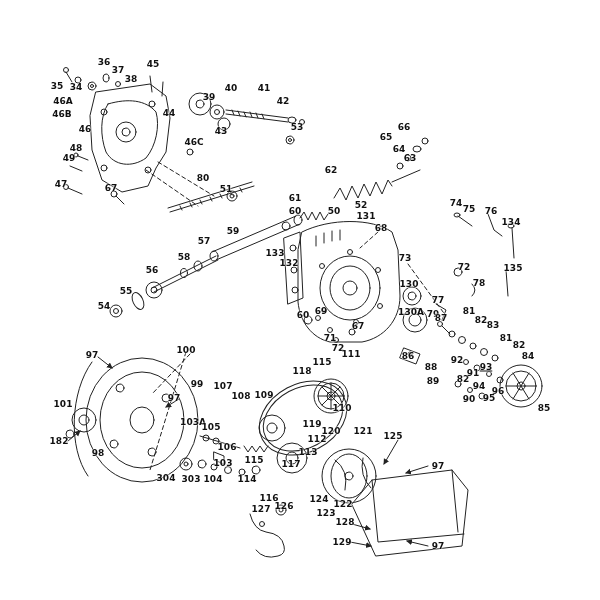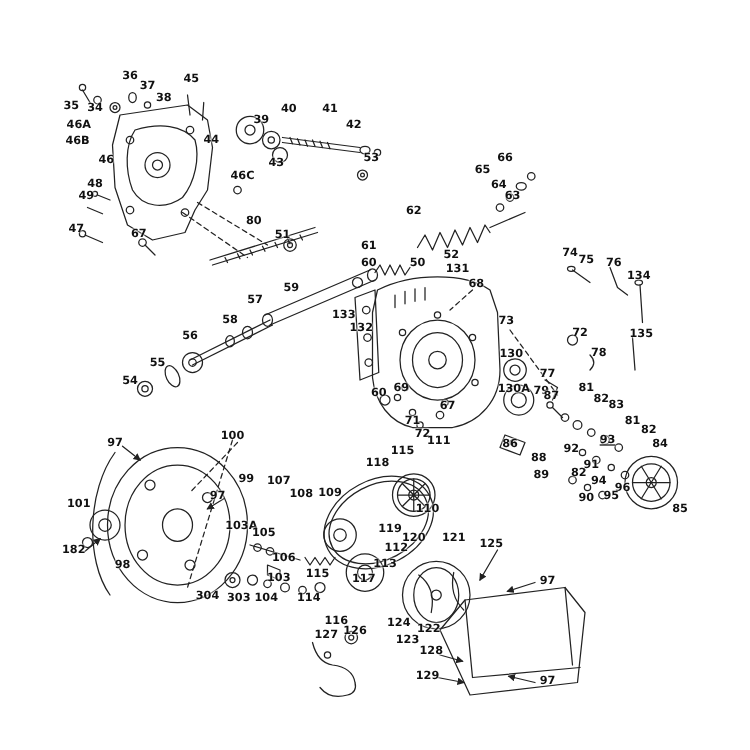--- a/index.html
+++ b/index.html
@@ -286,21 +286,21 @@
       <div class="part-label" style="left: 469px; top: 311px;">81</div>
       <div class="part-label" style="left: 481px; top: 320px;">82</div>
       <div class="part-label" style="left: 493px; top: 325px;">83</div>
       <div class="part-label" style="left: 330px; top: 338px;">71</div>
       <div class="part-label" style="left: 338px; top: 348px;">72</div>
       <div class="part-label" style="left: 351px; top: 354px;">111</div>
       <div class="part-label" style="left: 506px; top: 338px;">81</div>
       <div class="part-label" style="left: 519px; top: 345px;">82</div>
       <div class="part-label" style="left: 408px; top: 356px;">86</div>
       <div class="part-label" style="left: 457px; top: 360px;">92</div>
-      <div class="part-label" style="left: 486px; top: 353px; text-decoration: underline;">93</div>
+      <div class="part-label" style="left: 486px; top: 367px; text-decoration: underline;">93</div>
       <div class="part-label" style="left: 528px; top: 356px;">84</div>
       <div class="part-label" style="left: 92px; top: 355px;">97</div>
       <div class="part-label" style="left: 186px; top: 350px;">100</div>
       <div class="part-label" style="left: 431px; top: 367px;">88</div>
       <div class="part-label" style="left: 433px; top: 381px;">89</div>
       <div class="part-label" style="left: 463px; top: 379px;">82</div>
       <div class="part-label" style="left: 473px; top: 373px;">91</div>
       <div class="part-label" style="left: 479px; top: 386px;">94</div>
       <div class="part-label" style="left: 498px; top: 391px;">96</div>
       <div class="part-label" style="left: 489px; top: 398px;">95</div>

